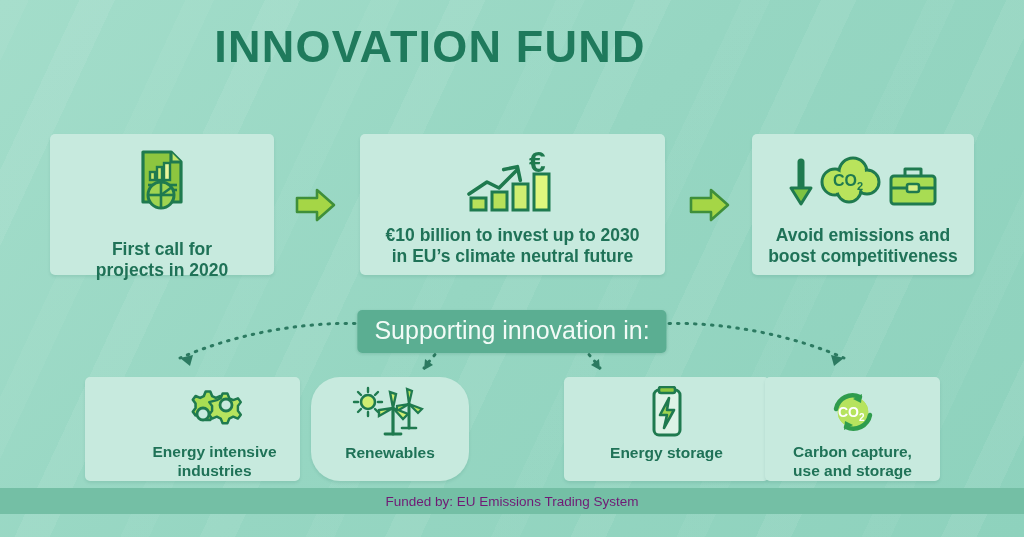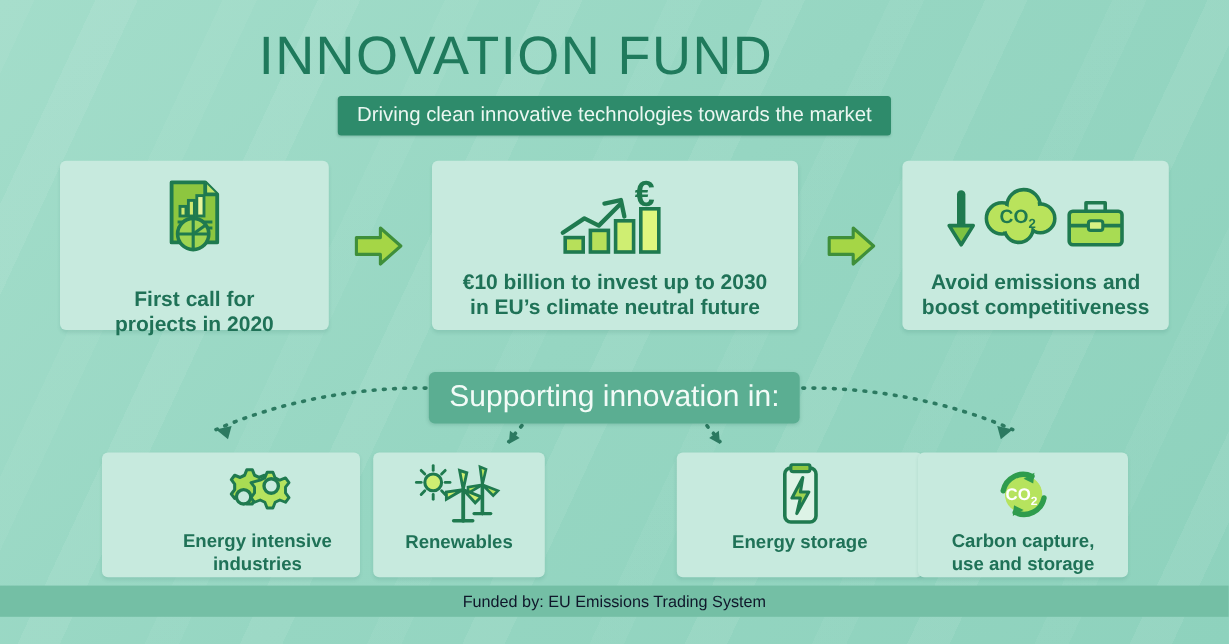--- a/index.html
+++ b/index.html
@@ -32,21 +32,21 @@
   }
 
   
   .title {
     position: absolute;
     top: 24px;
     left: 0;
     width: 860px;
     text-align: center;
     font-size: 45px;
-    font-weight: normal;
+    font-weight: bold;
     letter-spacing: 1.2px;
     color: #1f7a5c;
     line-height: 1;
   }
   .subtitle-bar {
     position: absolute;
     top: 80px;
     left: 50%;
     transform: translateX(-50%);
     background: #2e8b6b;
@@ -122,21 +122,21 @@
     left: 0;
     top: 296px;
     width: 1024px;
     height: 92px;
     pointer-events: none;
   }
 
   
   .bottom-card { height: 104px; top: 377px; }
   #card-energy-intensive { left: 85px;  width: 171px; padding-left: 44px; }
-  #card-renewables       { left: 311px; width: 143px; }
+  #card-renewables       { left: 311px; width: 158px; border-radius: 29px; }
   #card-energy-storage   { left: 564px; width: 205px; }
   #card-carbon-capture   { left: 765px; width: 175px; }
 
   .bottom-card .icon-wrap { height: 52px; margin-top: 9px; }
   .bottom-card .card-label {
     margin-top: 6px;
     font-size: 15.5px;
   }
 
   
@@ -145,34 +145,31 @@
     left: 0;
     bottom: 23px;
     width: 1024px;
     height: 26px;
     background: #74bfa5;
     display: flex;
     align-items: center;
     justify-content: center;
   }
   .footer-text {
-    color: #0f172a;
+    color: #701a75;
     font-size: 13.5px;
   }
 </style>
 </head>
 <body>
 
 <div class="poster">
 
   <div class="title">INNOVATION FUND</div>
 
-  <div class="subtitle-bar">
-    <span>Driving clean innovative technologies towards the market</span>
-  </div>
 
   <div class="card top-card" id="card-first-call">
     <div class="icon-wrap">
       <svg width="62" height="64" viewBox="0 0 62 64">
         <path d="M12 4 h28 l10 10 v40 h-38 z" fill="#8dc63f" stroke="#1f7a4f" stroke-width="3.2" stroke-linejoin="round"></path>
         <path d="M40 4 v10 h10" fill="#c3e56a" stroke="#1f7a4f" stroke-width="3.2" stroke-linejoin="round"></path>
         <rect x="19" y="24" width="5" height="8" fill="#cfe96f" stroke="#1f7a4f" stroke-width="2.4"></rect>
         <rect x="26" y="19" width="5" height="13" fill="#cfe96f" stroke="#1f7a4f" stroke-width="2.4"></rect>
         <rect x="33" y="15" width="6" height="17" fill="#e8f59a" stroke="#1f7a4f" stroke-width="2.4"></rect>
         <line x1="17" y1="37" x2="46" y2="37" stroke="#1f7a4f" stroke-width="2.6"></line>

